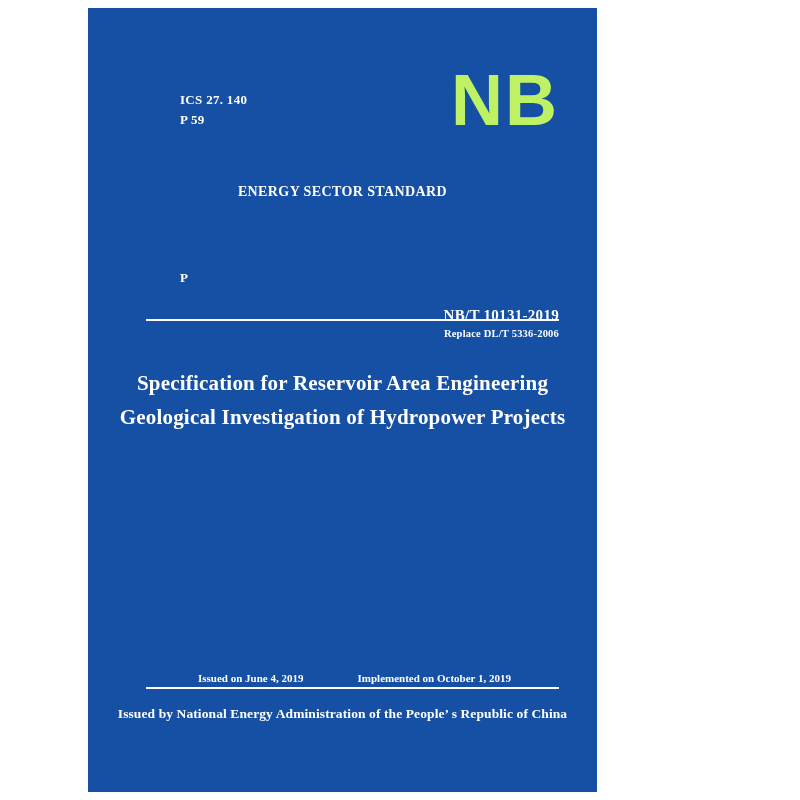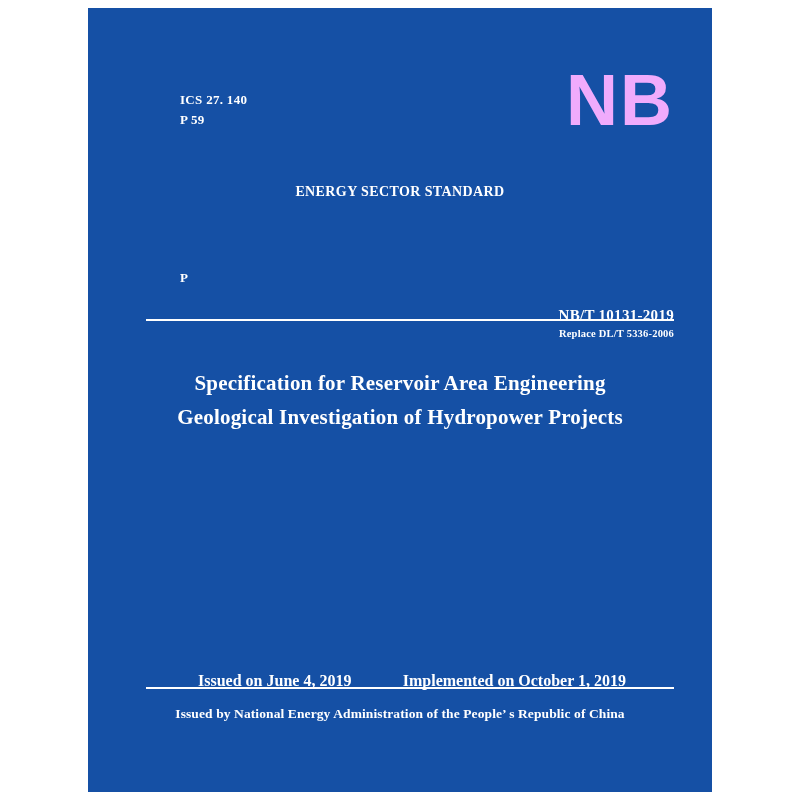--- a/index.html
+++ b/index.html
@@ -16,21 +16,21 @@
     position: relative;
     width: 800px;
     height: 800px;
     background: #ffffff;
     overflow: hidden;
   }
   .cover {
     position: absolute;
     left: 88px;
     top: 8px;
-    width: 624px;
+    width: 509px;
     height: 784px;
     background: #1550a5;
     color: #ffffff;
     box-sizing: border-box;
   }
   
   .ics-block {
     position: absolute;
     left: 92px;
     top: 82px;
@@ -42,21 +42,21 @@
   
   .nb-logo {
     position: absolute;
     right: 38px;
     top: 56px;
     font-family: "Liberation Sans", sans-serif;
     font-weight: bold;
     font-size: 72px;
     line-height: 72px;
     letter-spacing: 2px;
-    color: #f0abfc;
+    color: #bef264;
   }
   
   .header-block {
     position: absolute;
     left: 0;
     right: 0;
     top: 172px;
     text-align: center;
   }
   .hdr-line {
@@ -139,21 +139,21 @@
   
   .dates-row {
     position: absolute;
     left: 58px;
     right: 38px;
     top: 664px;
     display: flex;
     justify-content: space-between;
     align-items: baseline;
     font-weight: bold;
-    font-size: 16px;
+    font-size: 11px;
     padding: 0 48px 4px 52px;
     box-sizing: border-box;
   }
   
   .issued-by {
     position: absolute;
     left: 0;
     right: 0;
     top: 698px;
     text-align: center;

